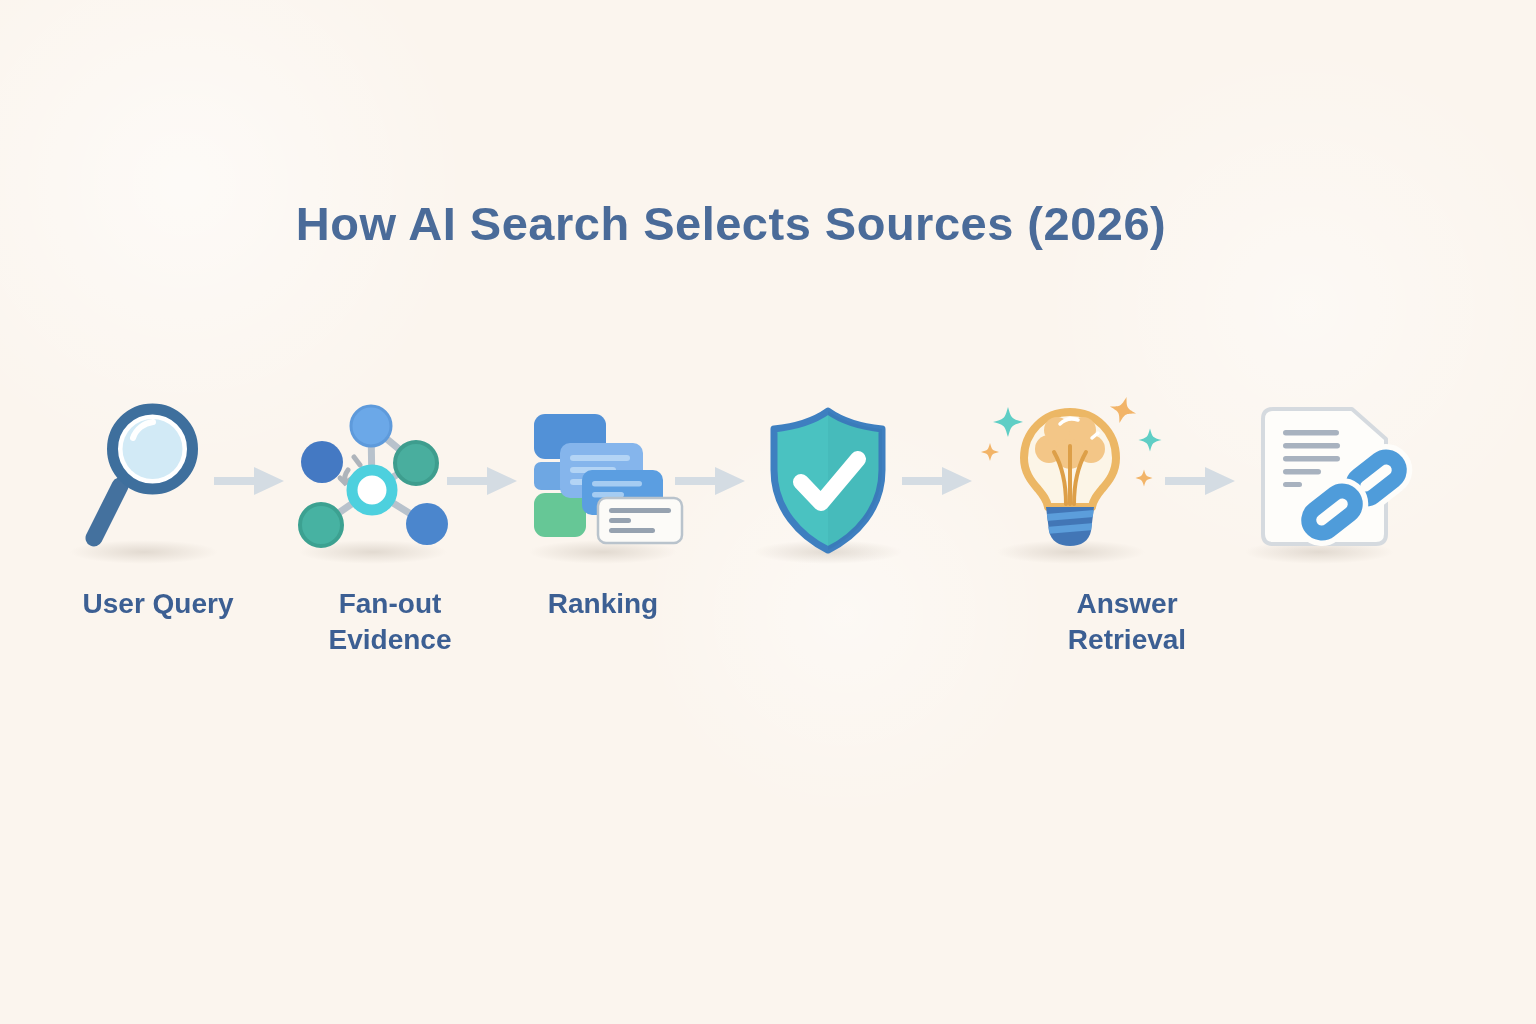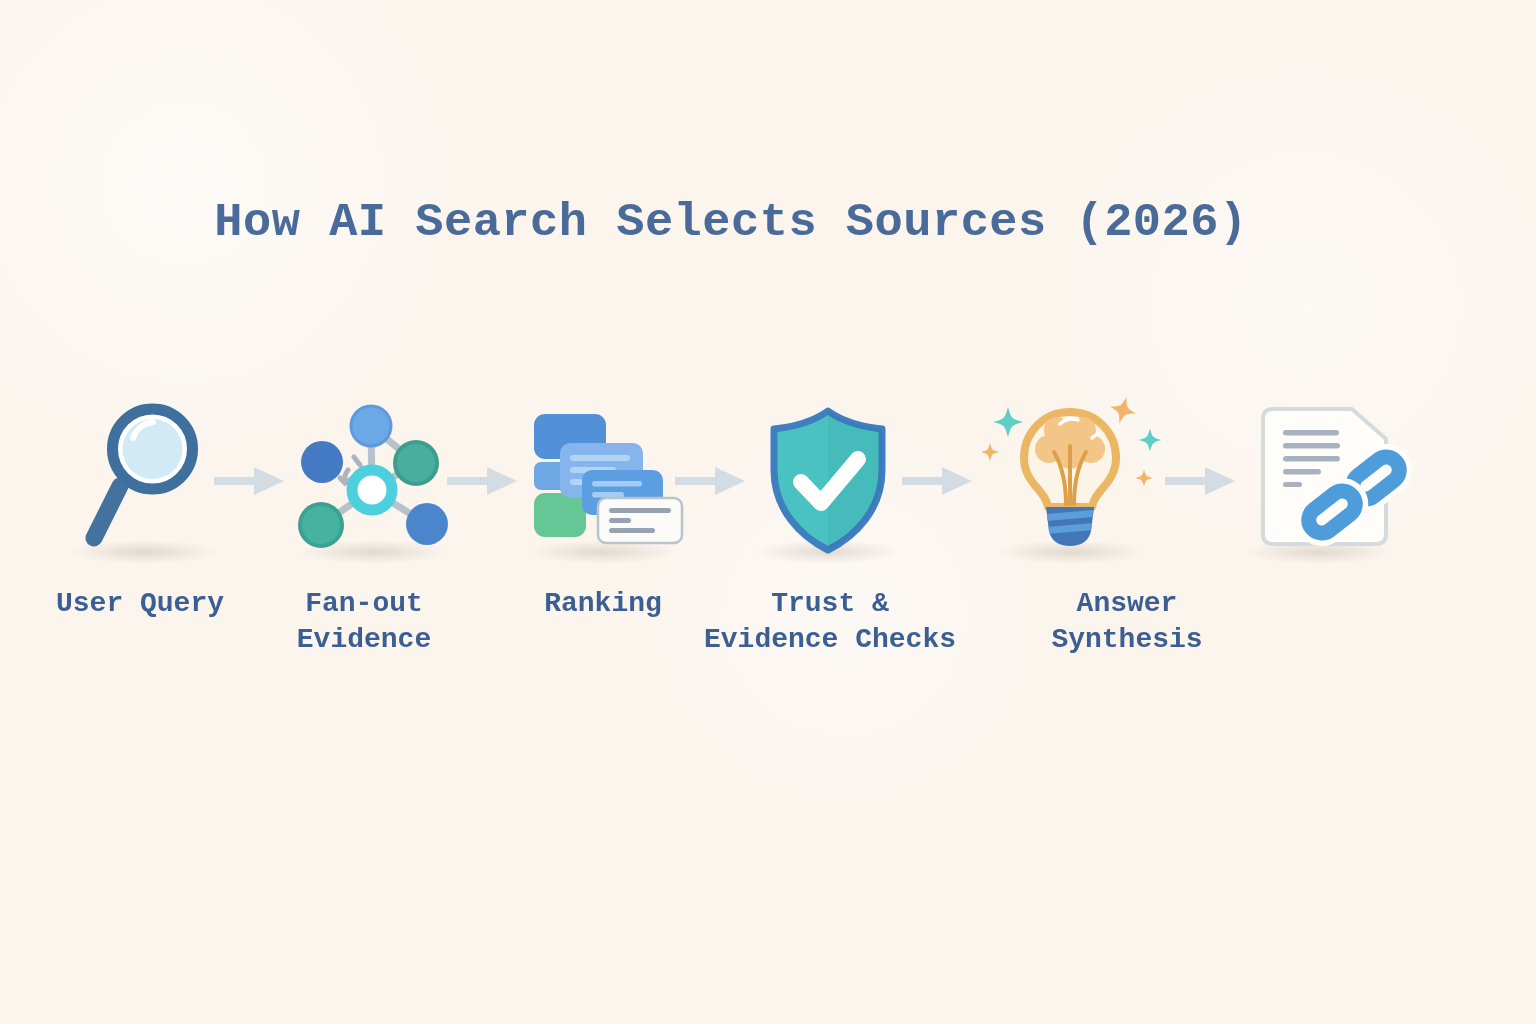--- a/index.html
+++ b/index.html
@@ -3,21 +3,21 @@
 <meta charset="utf-8">
 <style>
   html,body{margin:0;padding:0;background:#FBF5EE;}
   .canvas{
     position:relative;width:1536px;height:1024px;overflow:hidden;
     background:
       radial-gradient(circle at 12% 18%, rgba(255,255,255,.55), rgba(255,255,255,0) 18%),
       radial-gradient(circle at 55% 60%, rgba(255,255,255,.4), rgba(255,255,255,0) 20%),
       radial-gradient(circle at 85% 30%, rgba(255,255,255,.4), rgba(255,255,255,0) 18%),
       #FBF5EE;
-    font-family:Liberation Mono, monospace;
+    font-family:Liberation Sans, sans-serif;
   }
   .title{
     position:absolute;left:0;top:196px;width:1462px;margin:0;
     text-align:center;font-size:47px;font-weight:700;color:#4A6B99;letter-spacing:.5px;
   }
   .icon{position:absolute;}
   .shadow{
     position:absolute;top:540px;width:150px;height:24px;border-radius:50%;
     background:radial-gradient(ellipse at center, rgba(188,177,164,.40), rgba(188,177,164,0) 70%);
   }
@@ -35,21 +35,21 @@
 
   <h1 class="title">How AI Search Selects Sources (2026)</h1>
 
   <div class="shadow" style="left:69px"></div>
   <svg class="icon" style="left:80px;top:398px" width="138" height="154" viewBox="0 0 138 154">
     <line x1="40" y1="88" x2="14" y2="140" stroke="#44719E" stroke-width="17" stroke-linecap="round"></line>
     <circle cx="72.5" cy="51" r="40" fill="#FFFFFF" stroke="#3E6F9D" stroke-width="11"></circle>
     <circle cx="72.5" cy="51" r="30" fill="#D2EAF6"></circle>
     <path d="M53,40 C56,31 64,25 73,24" fill="none" stroke="#FFFFFF" stroke-width="6" stroke-linecap="round"></path>
   </svg>
-  <div class="step-label" style="left:0">
+  <div class="step-label" style="left:18px">
     <span>User Query</span>
       <span></span>
   </div>
 
   <svg class="arrow" style="left:214px" width="72" height="38" viewBox="0 0 72 38">
     <path d="M0,15 H40 V5 L70,19 L40,33 V23 H0 Z" fill="#D4DCE3"></path>
   </svg>
 
   <div class="shadow" style="left:298px"></div>
   <svg class="icon" style="left:296px;top:402px" width="152" height="148" viewBox="0 0 152 148">
@@ -65,21 +65,21 @@
       <path d="M52,68 C49,72 48,76 49,80"></path>
       <path d="M44,76 L49,81 L55,77"></path>
     </g>
     <circle cx="75" cy="24" r="20" fill="#6BA8E8" stroke="#5E9ADB" stroke-width="3"></circle>
     <circle cx="26" cy="60" r="21" fill="#4479C3"></circle>
     <circle cx="120" cy="61" r="21" fill="#49AE9E" stroke="#3E9D8E" stroke-width="4"></circle>
     <circle cx="25" cy="123" r="21" fill="#47B2A2" stroke="#3CA191" stroke-width="4"></circle>
     <circle cx="131" cy="122" r="21" fill="#4B86CD"></circle>
     <circle cx="76" cy="88" r="20" fill="#FFFFFF" stroke="#4DD0DE" stroke-width="11"></circle>
   </svg>
-  <div class="step-label" style="left:224px">
+  <div class="step-label" style="left:250px">
     <span>Fan-out</span>
       <span>Evidence</span>
   </div>
 
   <svg class="arrow" style="left:447px" width="72" height="38" viewBox="0 0 72 38">
     <path d="M0,15 H40 V5 L70,19 L40,33 V23 H0 Z" fill="#D4DCE3"></path>
   </svg>
 
   <div class="shadow" style="left:528px"></div>
   <svg class="icon" style="left:528px;top:403px" width="158" height="145" viewBox="0 0 158 145">
@@ -111,24 +111,20 @@
   <svg class="arrow" style="left:675px" width="72" height="38" viewBox="0 0 72 38">
     <path d="M0,15 H40 V5 L70,19 L40,33 V23 H0 Z" fill="#D4DCE3"></path>
   </svg>
 
   <div class="shadow" style="left:753px"></div>
   <svg class="icon" style="left:765px;top:406px" width="126" height="148" viewBox="0 0 126 148">
     <path d="M63,5 C49,15 28,21 9,23 L9,64 C9,103 35,130 63,144 C91,130 117,103 117,64 L117,23 C98,21 77,15 63,5 Z" fill="#4AC2C1" stroke="#3E7FC0" stroke-width="7" stroke-linejoin="round"></path>
     <path d="M63,5 C77,15 98,21 117,23 L117,64 C117,103 91,130 63,144 Z" fill="rgba(0,60,70,0.05)"></path>
     <path d="M36,76 L56,97 L93,53" fill="none" stroke="#FFFFFF" stroke-width="16" stroke-linecap="round" stroke-linejoin="round"></path>
   </svg>
-  <div class="step-label" style="left:690px">
-    <span>Trust &amp;</span>
-      <span>Evidence Checks</span>
-  </div>
 
   <svg class="arrow" style="left:902px" width="72" height="38" viewBox="0 0 72 38">
     <path d="M0,15 H40 V5 L70,19 L40,33 V23 H0 Z" fill="#D4DCE3"></path>
   </svg>
 
   <div class="shadow" style="left:996px"></div>
   <svg class="icon" style="left:972px;top:388px" width="200" height="176" viewBox="0 0 200 176">
     <path d="M98,24 C124,24 144,44 144,70 C144,84 137,93 130,101 C125,107 121,112 120,119 L76,119 C75,112 71,107 66,101 C59,93 52,84 52,70 C52,44 72,24 98,24 Z" fill="#FCF5E7" stroke="#ECB765" stroke-width="8" stroke-linejoin="round"></path>
     <g fill="#F3C687">
       <circle cx="98" cy="52" r="21"></circle>
@@ -160,21 +156,21 @@
     <g>
       <path d="M0,-10 C2.2,-2.2 2.2,-2.2 10,0 C2.2,2.2 2.2,2.2 0,10 C-2.2,2.2 -2.2,2.2 -10,0 C-2.2,-2.2 -2.2,-2.2 0,-10 Z" transform="translate(36,34) scale(1.5)" fill="#5FCEC5"></path>
       <path d="M0,-10 C2.2,-2.2 2.2,-2.2 10,0 C2.2,2.2 2.2,2.2 0,10 C-2.2,2.2 -2.2,2.2 -10,0 C-2.2,-2.2 -2.2,-2.2 0,-10 Z" transform="translate(18,64) scale(0.9)" fill="#F2B468"></path>
       <path d="M0,-10 C2.2,-2.2 2.2,-2.2 10,0 C2.2,2.2 2.2,2.2 0,10 C-2.2,2.2 -2.2,2.2 -10,0 C-2.2,-2.2 -2.2,-2.2 0,-10 Z" transform="translate(151,22) scale(1.35) rotate(15)" fill="#F2B468"></path>
       <path d="M0,-10 C2.2,-2.2 2.2,-2.2 10,0 C2.2,2.2 2.2,2.2 0,10 C-2.2,2.2 -2.2,2.2 -10,0 C-2.2,-2.2 -2.2,-2.2 0,-10 Z" transform="translate(178,52) scale(1.15)" fill="#5FCEC5"></path>
       <path d="M0,-10 C2.2,-2.2 2.2,-2.2 10,0 C2.2,2.2 2.2,2.2 0,10 C-2.2,2.2 -2.2,2.2 -10,0 C-2.2,-2.2 -2.2,-2.2 0,-10 Z" transform="translate(172,90) scale(0.85)" fill="#F2B468"></path>
     </g>
   </svg>
   <div class="step-label" style="left:987px">
     <span>Answer</span>
-      <span>Synthesis</span>
+      <span>Retrieval</span>
   </div>
 
   <svg class="arrow" style="left:1165px" width="72" height="38" viewBox="0 0 72 38">
     <path d="M0,15 H40 V5 L70,19 L40,33 V23 H0 Z" fill="#D4DCE3"></path>
   </svg>
 
   <div class="shadow" style="left:1244px"></div>
   <svg class="icon" style="left:1248px;top:398px" width="185" height="152" viewBox="0 0 185 152">
     <path d="M25,11 L104,11 L138,41 L138,136 Q138,146 128,146 L25,146 Q15,146 15,136 L15,21 Q15,11 25,11 Z" fill="#FEFDFA" stroke="#D5DADF" stroke-width="4" stroke-linejoin="round"></path>
     <g fill="#A8B2BF">

